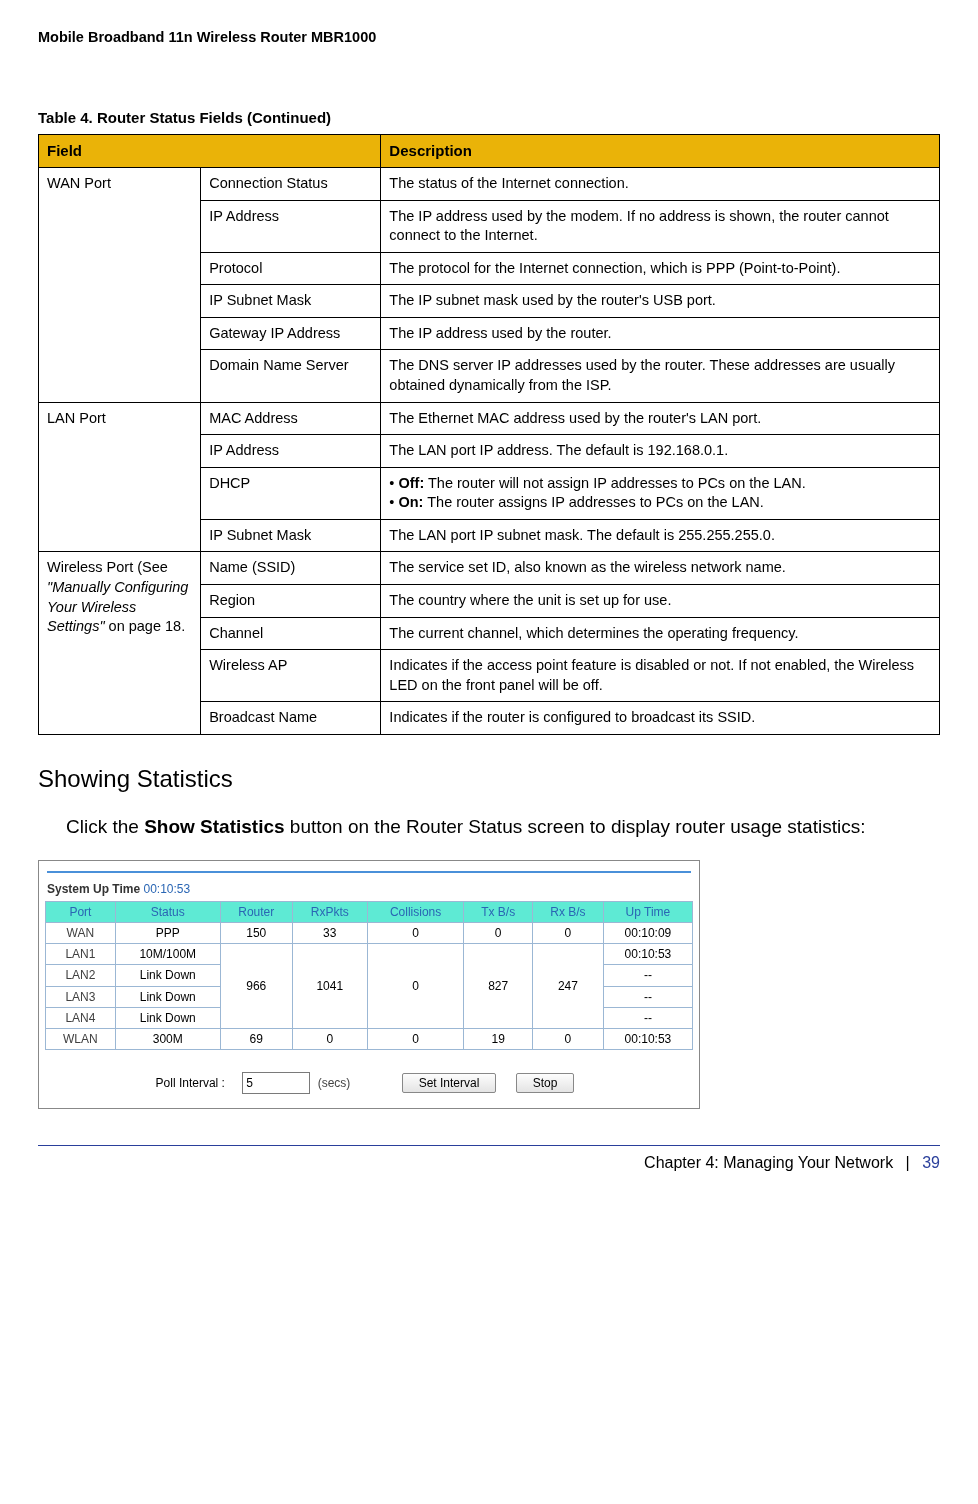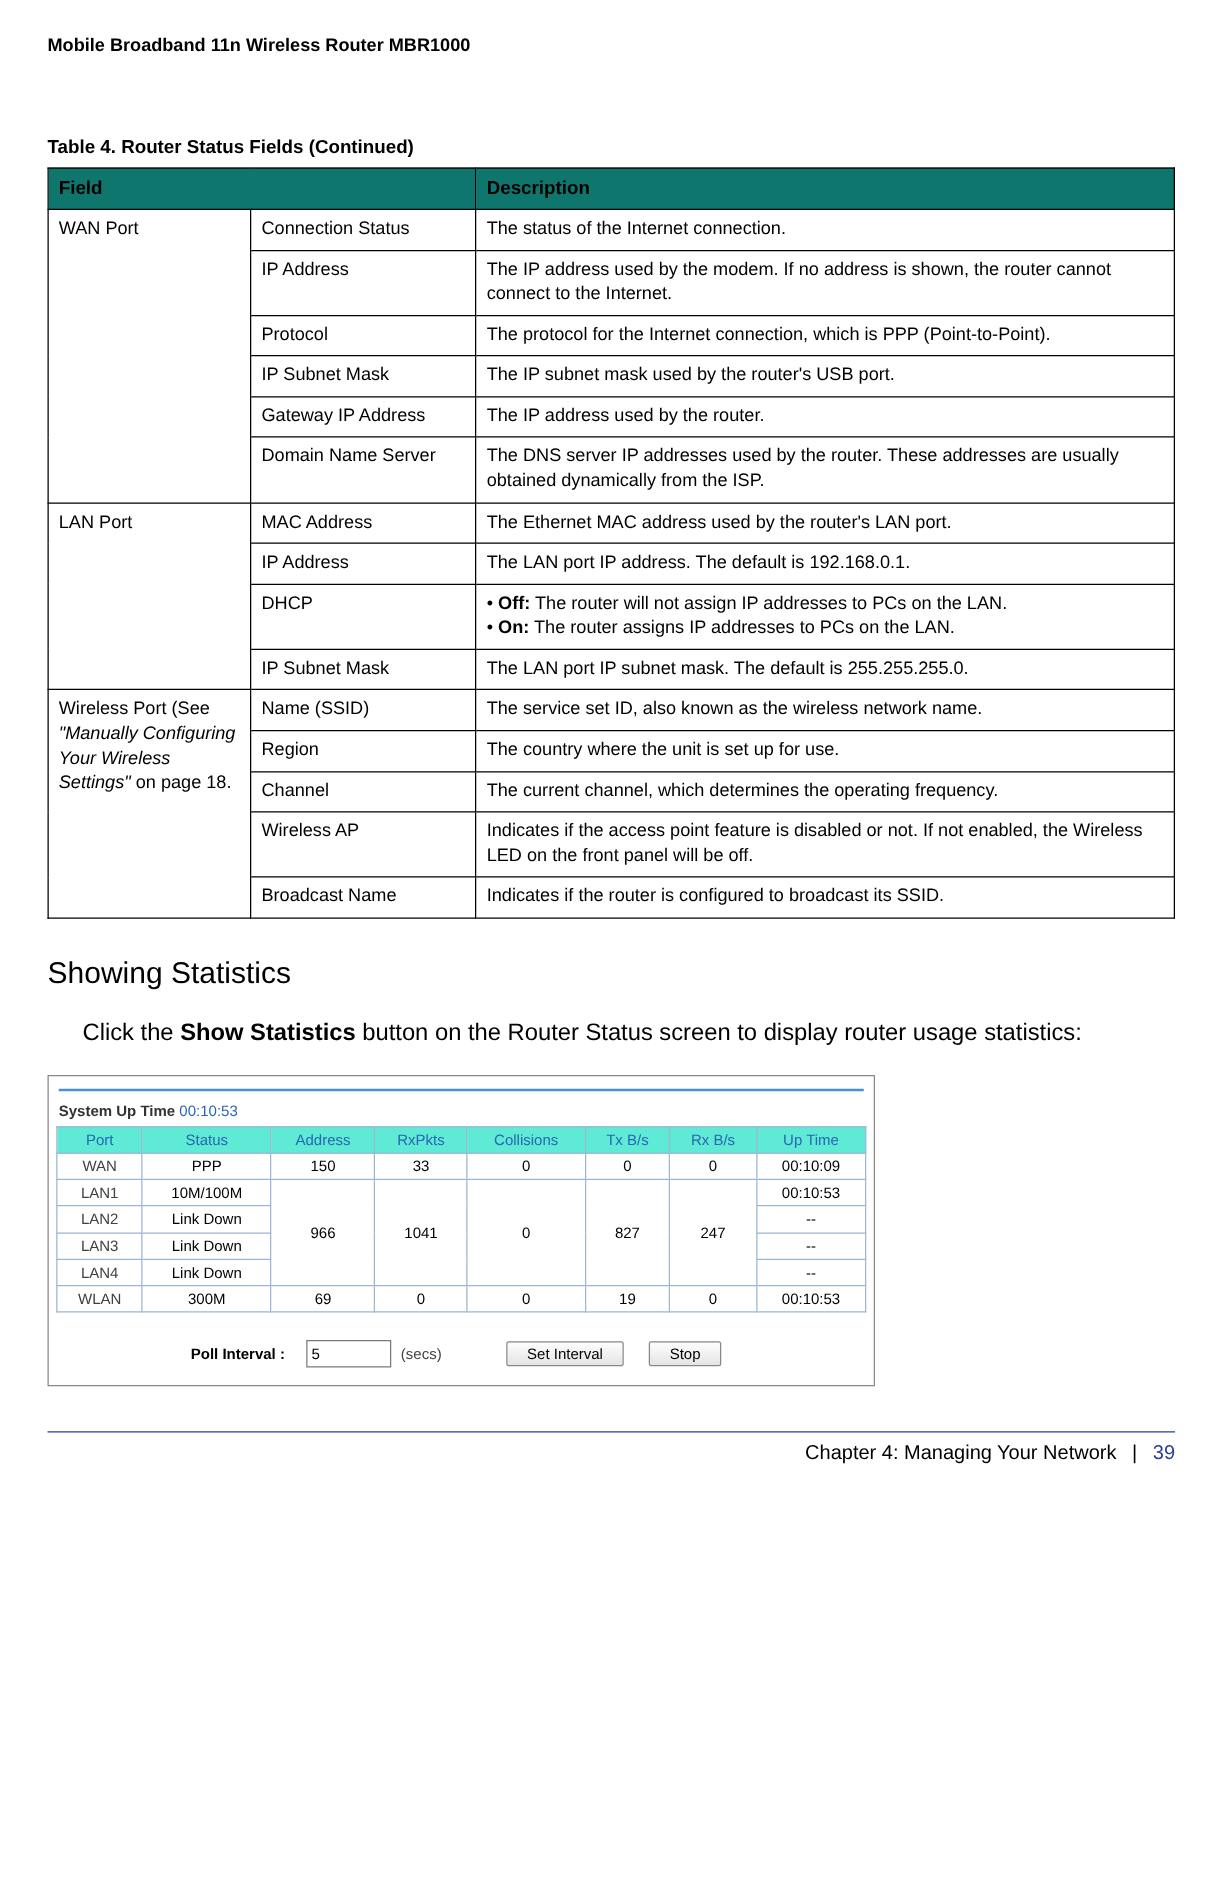--- a/index.html
+++ b/index.html
@@ -27,21 +27,21 @@
     width: 100%;
     font-size: 14.5px;
   }
   table.status th, table.status td {
     border: 1px solid #000;
     padding: 6px 8px;
     text-align: left;
     vertical-align: top;
   }
   table.status th {
-    background: #0f766e;
+    background: #eab308;
     color: #000;
     font-size: 15px;
   }
   table.status td .bold { font-weight: bold; }
   .section-h2 {
     font-family: "Trebuchet MS", Verdana, sans-serif;
     font-size: 24px;
     font-weight: normal;
     margin: 28px 0 14px 0;
   }
@@ -80,21 +80,21 @@
     padding: 2px 4px;
     text-align: center;
     white-space: nowrap;
   }
   table.stats th { color: #2a66b4; background: #5eead4; font-weight: normal; }
   table.stats td.port { color: #404040; }
   .poll-row {
     margin-top: 22px;
     text-align: center;
   }
-  .poll-row label { font-weight: bold; margin-right: 14px; }
+  .poll-row label { font-weight: normal; margin-right: 14px; }
   .poll-row input[type="text"] {
     width: 60px;
     height: 18px;
     font-size: 12px;
     text-align: left;
     padding: 1px 3px;
     border: 1px solid #7a7a7a;
     margin-right: 4px;
   }
   .poll-row .secs { margin-right: 40px; color:#444; }
@@ -220,21 +220,21 @@
   <div class="stats-inner">
     <div class="stats-hr"></div>
     <div class="sys-up">
       <span>System Up Time </span><span class="time">00:10:53</span>
     </div>
     <table class="stats">
       <tbody>
           <tr>
         <th>Port</th>
         <th>Status</th>
-        <th>Address</th>
+        <th>Router</th>
         <th>RxPkts</th>
         <th>Collisions</th>
         <th>Tx B/s</th>
         <th>Rx B/s</th>
         <th>Up Time</th>
       </tr>
       <tr>
         <td class="port">WAN</td>
         <td>PPP</td>
         <td>150</td>

